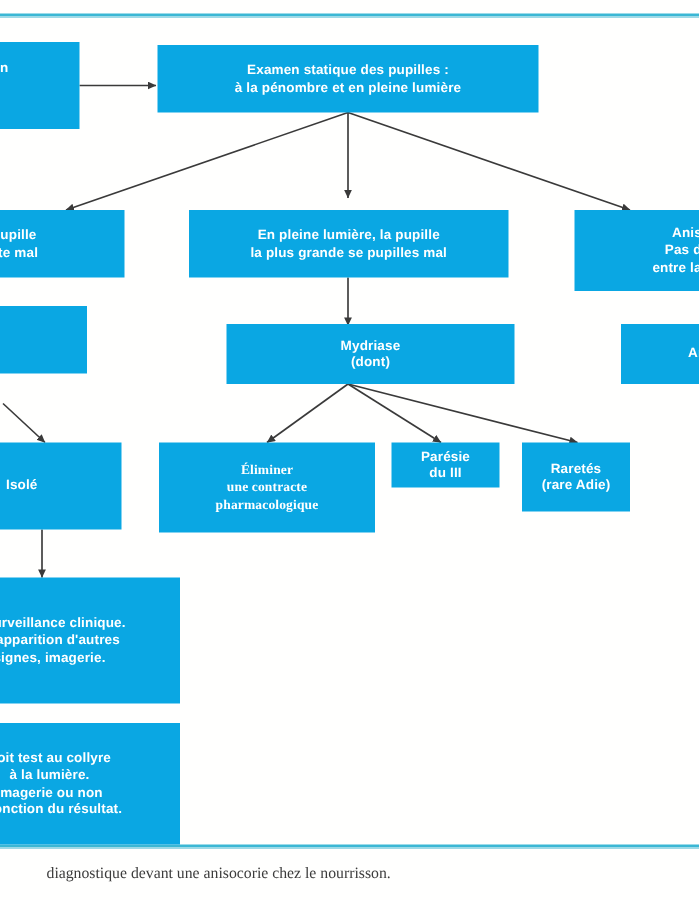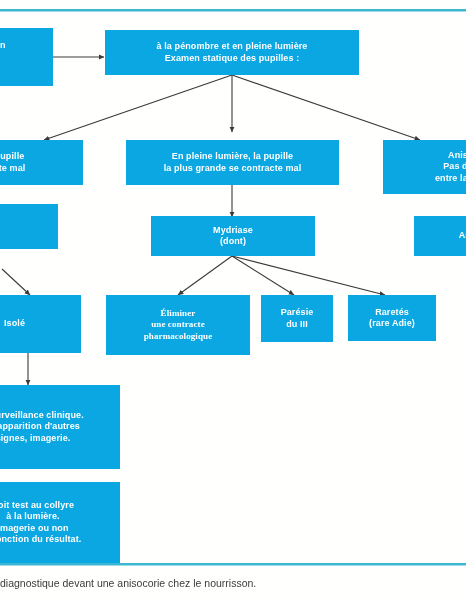--- a/index.html
+++ b/index.html
@@ -57,21 +57,22 @@
   .fs9{font-size:9px;}
 
   .caption{
     position:absolute;
     left:0;top:577px;
     width:394px;
     font-size:10.5px;
     color:#3c3c3c;
     font-weight:normal;
     white-space:nowrap;
-    font-family:Liberation Sans, sans-serif;
+    font-family:Liberation Serif, serif;
+    padding-left:31px;
   }
 </style>
 </head>
 <body>
 
 <div id="page">
 
   <div class="rule top"></div>
   <div class="rule bottom"></div>
 
@@ -102,69 +103,69 @@
         <path d="M28,339 L28,371"></path>
       </g>
     </svg>
 
     <div class="node fs9" style="left:-58px;top:14px;width:111px;height:58px;flex-direction:column;">
       <span class="ln">son</span>
       <span class="ln" style="margin-top:11px;">e</span>
     </div>
 
     <div class="node fs9" style="left:105px;top:16px;width:254px;height:45px;flex-direction:column;">
+      <span class="ln">Examen statique des pupilles :</span>
       <span class="ln">à la pénombre et en pleine lumière</span>
-      <span class="ln">Examen statique des pupilles :</span>
     </div>
 
     <div class="node fs9" style="left:-64px;top:126px;width:147px;height:45px;flex-direction:column;">
       <span class="ln">pupille</span>
       <span class="ln">ate mal</span>
     </div>
 
     <div class="node fs9" style="left:126px;top:126px;width:213px;height:45px;flex-direction:column;text-align:right;">
       <span class="ln">En pleine lumière, la pupille</span>
-      <span class="ln">la plus grande se contracte mal</span>
+      <span class="ln">la plus grande se pupilles mal</span>
     </div>
 
     <div class="node fs9" style="left:383px;top:126px;width:150px;height:54px;flex-direction:column;">
       <span class="ln">Anis</span>
       <span class="ln">Pas de</span>
       <span class="ln">entre la pe</span>
     </div>
 
     <div class="node fs9" style="left:-60px;top:190px;width:118px;height:45px;flex-direction:column;">
       <span class="ln"></span>
     </div>
 
-    <div class="node fs9" style="left:151px;top:202px;width:164px;height:40px;flex-direction:column;align-items:center;">
+    <div class="node fs9" style="left:151px;top:202px;width:192px;height:40px;flex-direction:column;align-items:center;">
       <span class="ln">Mydriase</span>
       <span class="ln">(dont)</span>
     </div>
 
     <div class="node fs9" style="left:414px;top:202px;width:120px;height:40px;flex-direction:column;">
       <span class="ln">Anisoc</span>
     </div>
 
     <div class="node fs9" style="left:-52px;top:281px;width:133px;height:58px;flex-direction:column;">
       <span class="ln">Isolé</span>
     </div>
 
     <div class="node fs9" style="left:106px;top:281px;width:144px;height:60px;flex-direction:column;font-family:Liberation Serif, serif;">
       <span class="ln">Éliminer</span>
       <span class="ln">une contracte</span>
       <span class="ln">pharmacologique</span>
     </div>
 
-    <div class="node fs9" style="left:261px;top:281px;width:72px;height:47px;flex-direction:column;">
+    <div class="node fs9" style="left:261px;top:281px;width:72px;height:30px;flex-direction:column;">
       <span class="ln">Parésie</span>
       <span class="ln">du III</span>
     </div>
 
-    <div class="node fs9" style="left:348px;top:281px;width:88px;height:46px;flex-direction:column;">
+    <div class="node fs9" style="left:348px;top:281px;width:72px;height:46px;flex-direction:column;">
       <span class="ln">Raretés</span>
       <span class="ln">(rare Adie)</span>
     </div>
 
     <div class="node fs9" style="left:-54px;top:371px;width:174px;height:84px;flex-direction:column;">
       <span class="ln">it surveillance clinique.</span>
       <span class="ln">Si apparition d'autres</span>
       <span class="ln">signes, imagerie.</span>
     </div>
 

